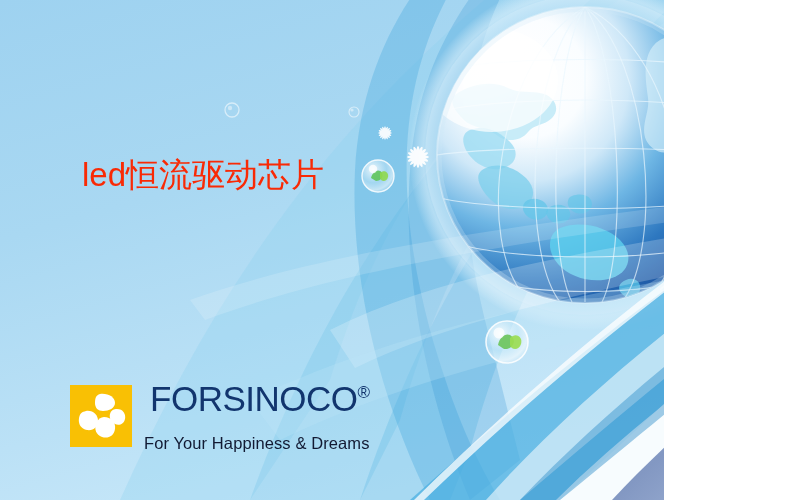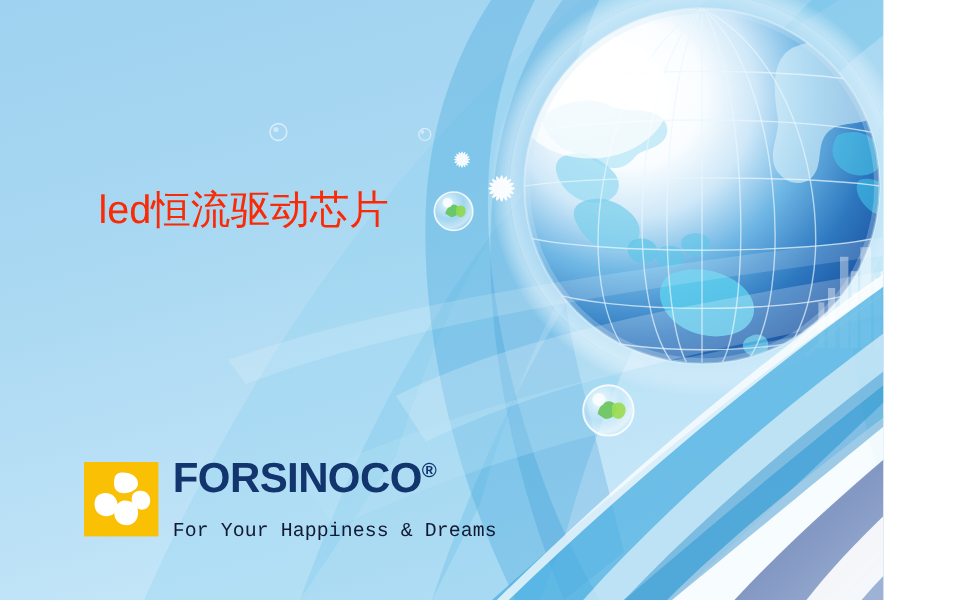--- a/index.html
+++ b/index.html
@@ -6,21 +6,21 @@
     margin: 0;
     padding: 0;
     background: #ffffff;
   }
   body {
     font-family: "Liberation Sans", sans-serif;
   }
 
   #poster {
     position: relative;
-    width: 736px;
+    width: 664px;
     height: 500px;
     overflow: hidden;
     background: linear-gradient(160deg, #9ed2f0 0%, #a6d6f2 35%, #b6def5 70%, #c6e6f8 100%);
   }
 
   
   .art {
     position: absolute;
     inset: 0;
     width: 800px;
@@ -68,33 +68,34 @@
   }
   .logo-text {
     margin-left: 12px;
     display: flex;
     flex-direction: column;
     justify-content: center;
   }
   .logo-word {
     font-family: "Liberation Sans", "DejaVu Sans", sans-serif;
     font-size: 35px;
-    font-weight: bold;
+    font-weight: normal;
     color: #12356e;
     letter-spacing: -0.5px;
     line-height: 1;
     white-space: nowrap;
+    text-align: right;
   }
   .logo-word .reg {
     font-size: 17px;
     vertical-align: super;
     line-height: 1;
   }
   .logo-tag {
-    font-family: Liberation Mono, monospace;
+    font-family: Liberation Sans, sans-serif;
     font-size: 16.5px;
     color: #121a33;
     letter-spacing: 0.1px;
     line-height: 1;
     margin-top: 19px;
     white-space: nowrap;
     text-align: center;
   }
 </style>
 </head>

